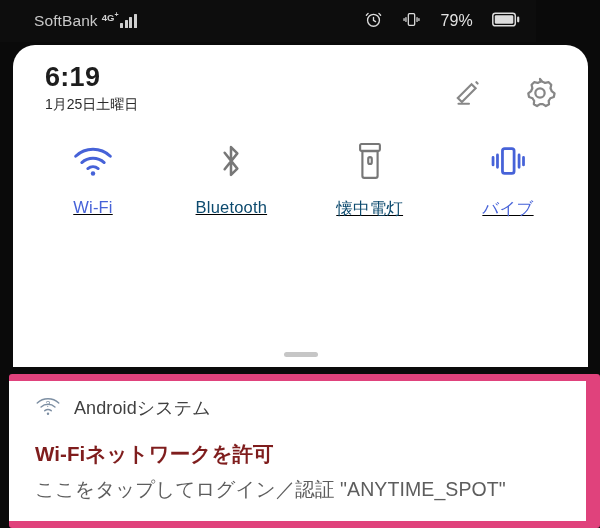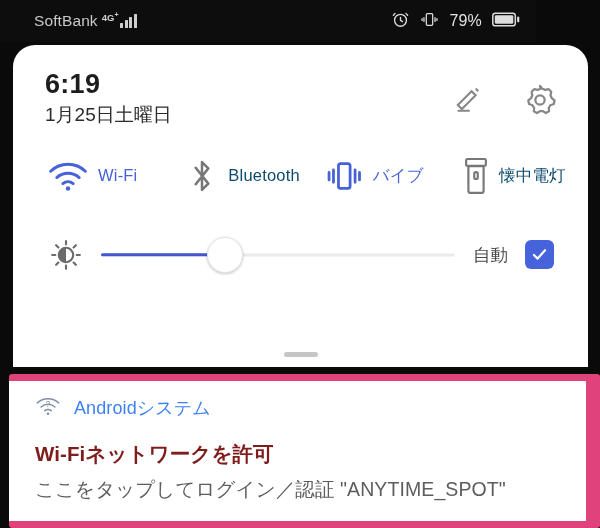--- a/index.html
+++ b/index.html
@@ -57,21 +57,21 @@
     display: block;
     width: 3px;
     background: #cfcfcf;
     border-radius: .5px;
   }
   .sig-bars i:nth-child(1) { height: 5px;  }
   .sig-bars i:nth-child(2) { height: 8px;  }
   .sig-bars i:nth-child(3) { height: 11px; }
   .sig-bars i:nth-child(4) { height: 14px; }
 
-  .sb-right { display: flex; align-items: center; gap: 10px; }
+  .sb-right { display: flex; align-items: center; gap: 19px; }
   .batt-pct {
     color: #e2e2e2;
     font-size: 16px;
     line-height: 1;
     letter-spacing: .2px;
   }
 
   
   .qs-panel {
     position: absolute;
@@ -81,49 +81,50 @@
     height: 322px;
     background: #ffffff;
     border-radius: 22px 22px 0 0;
     box-sizing: border-box;
     overflow: hidden;
   }
   .qs-header {
     display: flex;
     align-items: flex-start;
     justify-content: space-between;
-    padding: 25px 30px 0 32px;
+    padding: 18px 30px 0 32px;
   }
   .clock {
     color: #1d1d1d;
     font-size: 27px;
     font-weight: bold;
     line-height: 1.08;
     letter-spacing: .3px;
   }
   .qdate {
     color: #2b2b2b;
-    font-size: 19px;
+    font-size: 14px;
     line-height: 1.5;
     margin-top: 2px;
   }
   .qs-header-icons { display: flex; align-items: center; gap: 38px; padding-top: 12px; }
 
   
   .toggles {
     display: flex;
     justify-content: space-between;
     padding: 26px 34px 0 34px;
   }
   .toggle {
     width: 92px;
     display: flex;
-    flex-direction: row;
-    align-items: center;
-    gap: 9px;
+    flex-direction: column;
+    align-items: center;
+    gap: 17px;
+    text-decoration: underline;
   }
   .toggle .tg-icon { height: 40px; display: flex; align-items: center; justify-content: center; }
   .toggle .tg-label {
     font-size: 16.5px;
     color: #0c4a6e;
     letter-spacing: .2px;
     white-space: nowrap;
   }
   .toggle.on .tg-label { color: #4662d8; }
 
@@ -219,21 +220,21 @@
     padding: 14px 0 0 26px;
     overflow: hidden;
   }
   .notif-app {
     display: flex;
     align-items: center;
     gap: 13px;
   }
   .notif-app-name {
     font-size: 18px;
-    color: #3b82f6;
+    color: #404040;
     letter-spacing: .1px;
   }
   .notif-title {
     font-size: 20.5px;
     font-weight: bold;
     color: #7f1d1d;
     margin-top: 19px;
     letter-spacing: .1px;
   }
   .notif-body {
@@ -323,63 +324,43 @@
 
     <div class="toggle">
       <span class="tg-icon">
         <svg width="34" height="38" viewBox="0 0 24 30" fill="none" stroke="#777" stroke-width="2" stroke-linecap="round" stroke-linejoin="round">
           <path d="M7 8.5L17 21 12 26V4l5 5L7 21.5"></path>
         </svg>
       </span>
       <span class="tg-label">Bluetooth</span>
     </div>
 
-    <div class="toggle on">
-      <span class="tg-icon">
-        <svg width="40" height="36" viewBox="0 0 28 26" fill="none" stroke="#4662d8" stroke-width="2" stroke-linecap="round">
-          <rect x="10" y="4" width="8.4" height="18" rx="1.6"></rect>
-          <path d="M6.4 8.6v9M3.2 10.4v5.4M22 8.6v9M25.2 10.4v5.4"></path>
-        </svg>
-      </span>
-      <span class="tg-label">バイブ</span>
-    </div>
-
     <div class="toggle">
       <span class="tg-icon">
         <svg width="28" height="38" viewBox="0 0 20 30" fill="none" stroke="#777" stroke-width="1.7" stroke-linejoin="round">
           <rect x="2.2" y="1.6" width="15.6" height="5.4" rx="1"></rect>
           <path d="M4 7.2h12v19.6a1.5 1.5 0 01-1.5 1.5h-9A1.5 1.5 0 014 26.8z"></path>
           <rect x="8.6" y="12" width="2.8" height="5.4" rx="1.4"></rect>
         </svg>
       </span>
       <span class="tg-label">懐中電灯</span>
     </div>
 
-  </div>
-
-  <div class="bright-row">
-    <span class="bright-icon">
-      <svg width="32" height="32" viewBox="0 0 24 24" fill="none" stroke="#6b6b6b" stroke-width="1.6" stroke-linecap="round">
-        <path d="M12 6.6a5.4 5.4 0 000 10.8z" fill="#6b6b6b" stroke="none"></path>
-        <circle cx="12" cy="12" r="5.4"></circle>
-        <path d="M12 1.6v2.4M12 20v2.4M1.6 12h2.4M20 12h2.4M4.6 4.6l1.7 1.7M17.7 17.7l1.7 1.7M19.4 4.6l-1.7 1.7M6.3 17.7l-1.7 1.7"></path>
-      </svg>
-    </span>
-    <div class="slider">
-      <div class="track"></div>
-      <div class="fill" style="width: 35%;"></div>
-      <div class="thumb" style="left: 35%;"></div>
-    </div>
-    <span class="auto-label">自動</span>
-    <span class="checkbox">
-      <svg width="19" height="19" viewBox="0 0 24 24" fill="none" stroke="#ffffff" stroke-width="2.8" stroke-linecap="round" stroke-linejoin="round">
-        <path d="M5 12.6l4.6 4.6L19 6.6"></path>
-      </svg>
-    </span>
-  </div>
+    <div class="toggle on">
+      <span class="tg-icon">
+        <svg width="40" height="36" viewBox="0 0 28 26" fill="none" stroke="#4662d8" stroke-width="2" stroke-linecap="round">
+          <rect x="10" y="4" width="8.4" height="18" rx="1.6"></rect>
+          <path d="M6.4 8.6v9M3.2 10.4v5.4M22 8.6v9M25.2 10.4v5.4"></path>
+        </svg>
+      </span>
+      <span class="tg-label">バイブ</span>
+    </div>
+
+  </div>
+
 
   <div class="grab"></div>
 </div>
 
 <div class="notif-highlight"></div>
 
 <div class="notif-card">
   <div class="notif-app">
     <span>
       <svg width="26" height="22" viewBox="0 0 30 24" fill="none" stroke="#7d8fa3" stroke-width="1.7" stroke-linecap="round">

